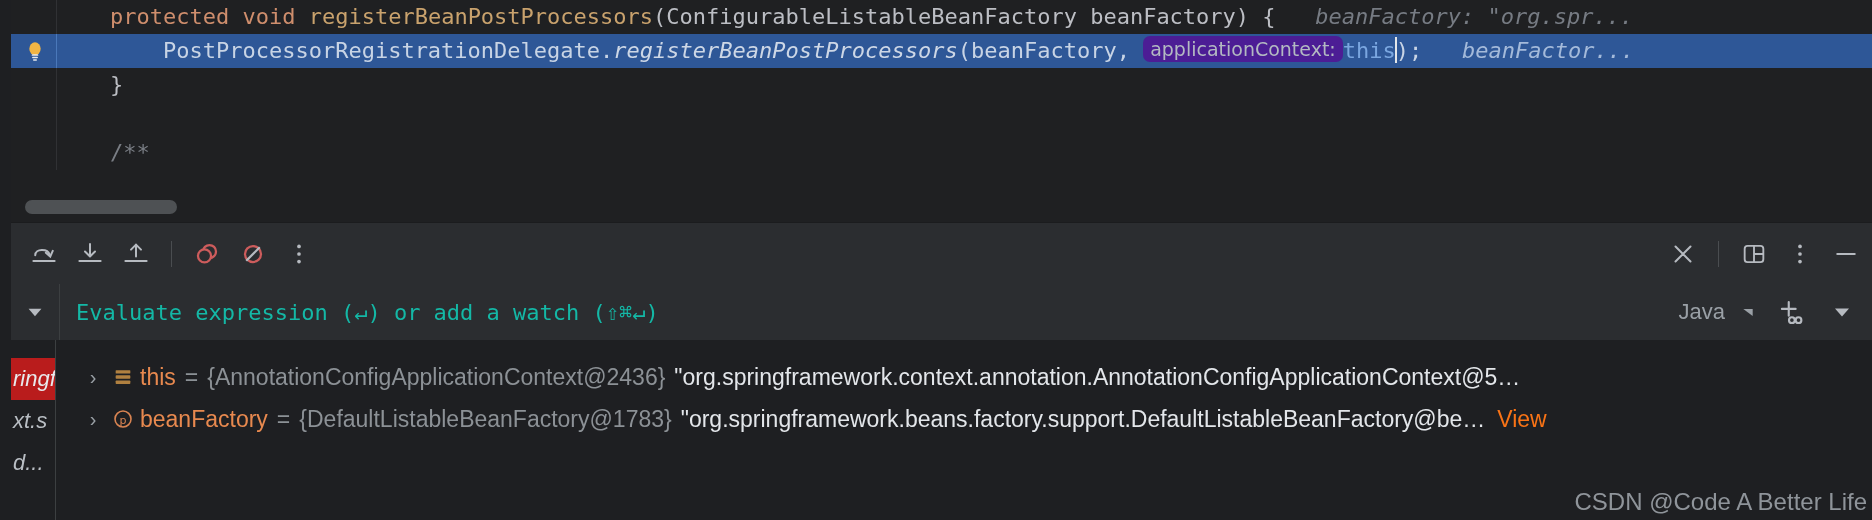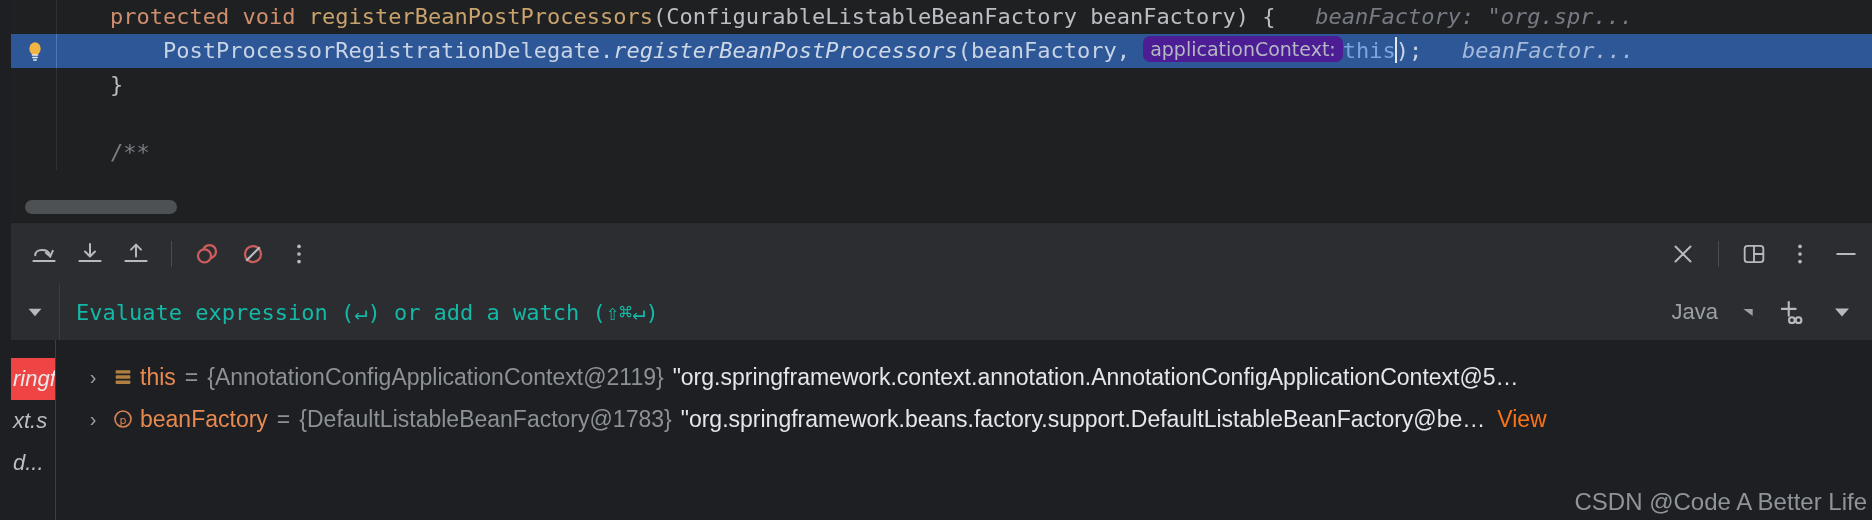--- a/index.html
+++ b/index.html
@@ -91,38 +91,38 @@
     border-right: 1px solid #3c3f41;
   }
   .eval-input {
     flex: 1; height: 56px; display: flex; align-items: center;
     padding-left: 16px; color: #14b8a6;
     font-family: "DejaVu Sans Mono", monospace; font-size: 22px;
   }
   .eval-right { display: flex; align-items: center; padding-right: 18px; gap: 6px; }
   .lang-sel {
     color: #9aa0a6; font-size: 22px; font-family: "Liberation Sans", sans-serif;
-    display: flex; align-items: center; gap: 23px; padding: 0 6px;
+    display: flex; align-items: center; gap: 16px; padding: 0 6px;
   }
 
   
   .vars {
     position: absolute; left: 0; top: 340px; width: 1872px; height: 180px;
     background: #1e1f22; overflow: hidden;
   }
   .frames {
     position: absolute; left: 0; top: 0; width: 44px; height: 180px;
     background: #1e1f22; border-right: 1px solid #3c3f41; overflow: hidden;
   }
   .frame-row {
     height: 42px; line-height: 42px; white-space: nowrap; overflow: hidden;
     font-family: "Liberation Sans", sans-serif; font-size: 22px; font-style: italic;
     color: #b9bec4; padding-left: 2px;
   }
-  .frame-row.sel { background: #ef4444; color: #e8eaed; }
+  .frame-row.sel { background: #b91c1c; color: #e8eaed; }
 
   .varlist { position: absolute; left: 45px; top: 0; right: 0; height: 180px; }
   .var-row {
     height: 42px; display: flex; align-items: center; white-space: nowrap;
     font-family: "Liberation Sans", sans-serif; font-size: 23px;
     padding-left: 24px; overflow: hidden;
   }
   .chev {
     width: 26px; flex: 0 0 26px; color: #9aa0a6; font-size: 20px;
     display: flex; align-items: center; justify-content: center;
@@ -308,21 +308,21 @@
         <span class="chev">›</span>
         <span class="vicon">
           <svg width="22" height="22" viewBox="0 0 24 24">
             <rect x="4" y="4.5" width="16" height="3.8" rx="0.8" fill="#b08040"></rect>
             <rect x="4" y="10.1" width="16" height="3.8" rx="0.8" fill="#b08040"></rect>
             <rect x="4" y="15.7" width="16" height="3.8" rx="0.8" fill="#b08040"></rect>
           </svg>
         </span>
         <span class="vname">this</span>
         <span class="veq">=</span>
-        <span class="vtype">{AnnotationConfigApplicationContext@2119}</span>
+        <span class="vtype">{AnnotationConfigApplicationContext@2436}</span>
         <span class="vval">"org.springframework.context.annotation.AnnotationConfigApplicationContext@5…</span>
       </div>
 
       <div class="var-row">
         <span class="chev">›</span>
         <span class="vicon">
           <svg width="24" height="24" viewBox="0 0 24 24">
             <circle cx="12" cy="12" r="8" fill="none" stroke="#d98452" stroke-width="1.6"></circle>
             <text x="12" y="16.6" font-family="DejaVu Sans, sans-serif" font-size="11" fill="#d98452" text-anchor="middle">p</text>
           </svg>

